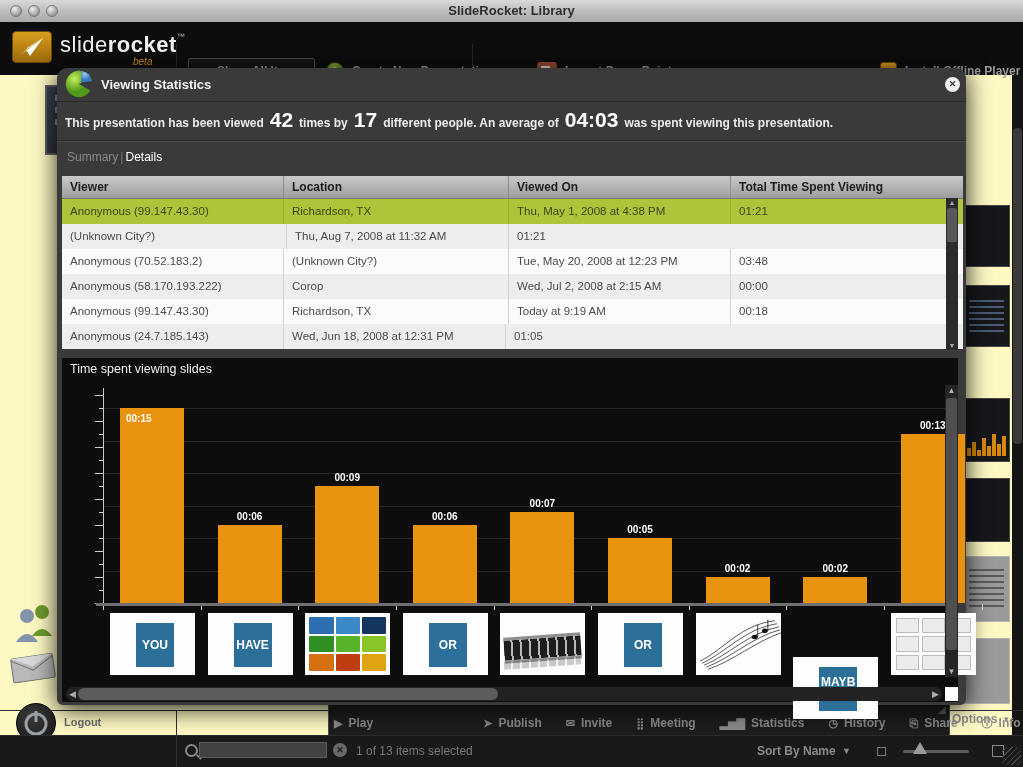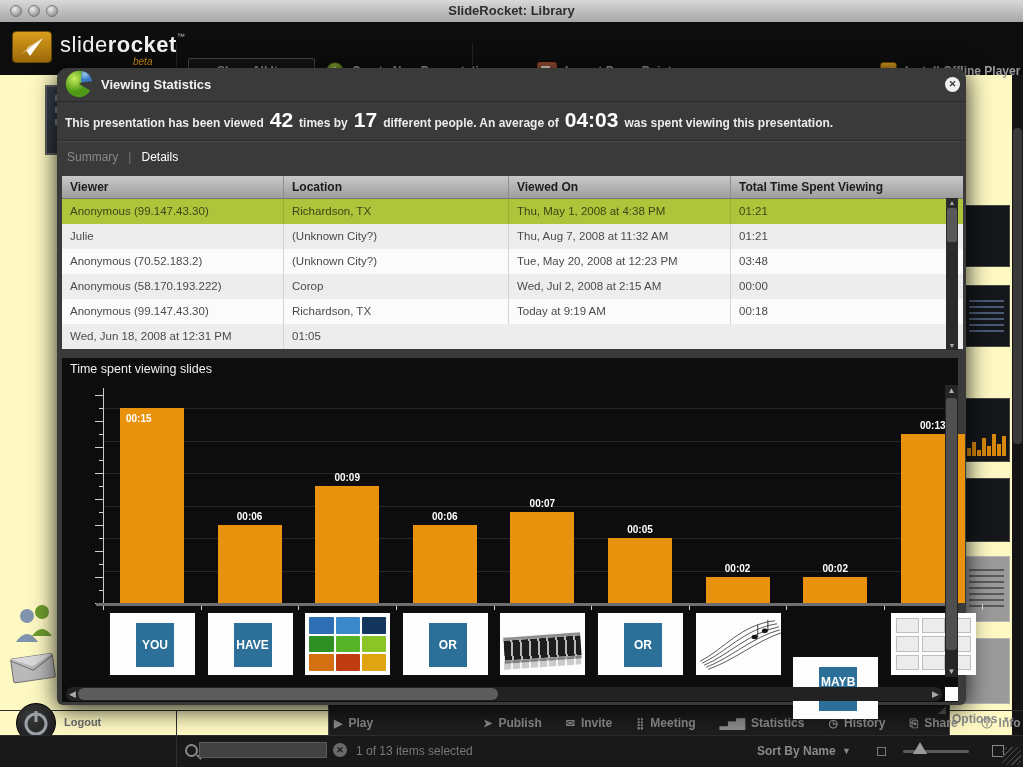--- a/index.html
+++ b/index.html
@@ -106,21 +106,21 @@
   .dlg-header{left:0;top:0;width:909px;height:33px;border-bottom:1px solid #2a2a2a;}
   .dlg-icon{left:7px;top:1px;width:30px;height:30px;}
   .dlg-title{left:44px;top:9px;font-size:13px;font-weight:bold;color:#f2f2f2;}
   .dlg-close{left:888px;top:9px;width:15px;height:15px;border-radius:50%;background:#f0f0f0;
     color:#333;font-size:9px;line-height:15px;text-align:center;font-weight:bold;}
   .stats-line{left:8px;top:40px;width:893px;color:#ececec;font-size:12px;
     font-weight:bold;display:flex;align-items:baseline;gap:6px;white-space:nowrap;}
   .stats-big{font-size:21px;color:#fff;}
   .stats-divider{left:0px;top:72px;width:909px;height:1px;background:#2d2d2d;
     border-bottom:1px solid #474747;}
-  .tabs{left:10px;top:82px;display:flex;gap:10px;font-size:12px;align-items:center;}
+  .tabs{left:10px;top:82px;display:flex;gap:2px;font-size:12px;align-items:center;}
   .tab-summary{color:#8a8a8a;}
   .tab-sep{color:#777;}
   .tab-details{color:#fff;}
 
   
   .vtable{left:5px;top:108px;width:901px;height:174px;}
   .thead{display:flex;height:22px;background:linear-gradient(#c9c9c9,#9d9d9d);
     border-bottom:1px solid #777;}
   .thcell{font-size:12px;font-weight:bold;color:#1c1c1c;padding:4px 0 0 8px;
     border-right:1px solid #8f8f8f;box-sizing:border-box;}
@@ -376,21 +376,20 @@
         <div class="thcell c3">Total Time Spent Viewing</div>
       </div>
       <div id="table-rows">
           <div class="trow selected">
             <div class="tcell c0">Anonymous (99.147.43.30)</div>
             <div class="tcell c1">Richardson, TX</div>
             <div class="tcell c2">Thu, May 1, 2008 at 4:38 PM</div>
             <div class="tcell c3">01:21</div>
           </div>
           <div class="trow shade">
-            <div class="tcell c0">Julie</div>
             <div class="tcell c1">(Unknown City?)</div>
             <div class="tcell c2">Thu, Aug 7, 2008 at 11:32 AM</div>
             <div class="tcell c3">01:21</div>
           </div>
           <div class="trow plain">
             <div class="tcell c0">Anonymous (70.52.183.2)</div>
             <div class="tcell c1">(Unknown City?)</div>
             <div class="tcell c2">Tue, May 20, 2008 at 12:23 PM</div>
             <div class="tcell c3">03:48</div>
           </div>
@@ -400,20 +399,21 @@
             <div class="tcell c2">Wed, Jul 2, 2008 at 2:15 AM</div>
             <div class="tcell c3">00:00</div>
           </div>
           <div class="trow plain">
             <div class="tcell c0">Anonymous (99.147.43.30)</div>
             <div class="tcell c1">Richardson, TX</div>
             <div class="tcell c2">Today at 9:19 AM</div>
             <div class="tcell c3">00:18</div>
           </div>
           <div class="trow shade">
+            <div class="tcell c0">Anonymous (24.7.185.143)</div>
             <div class="tcell c2">Wed, Jun 18, 2008 at 12:31 PM</div>
             <div class="tcell c3">01:05</div>
           </div>
         </div>
     </div>
     <div class="abs tbl-scroll">
       <span class="arrow" style="top:1px">▲</span>
       <span class="tbl-thumb"></span>
       <span class="arrow" style="bottom:1px">▼</span>
     </div>

